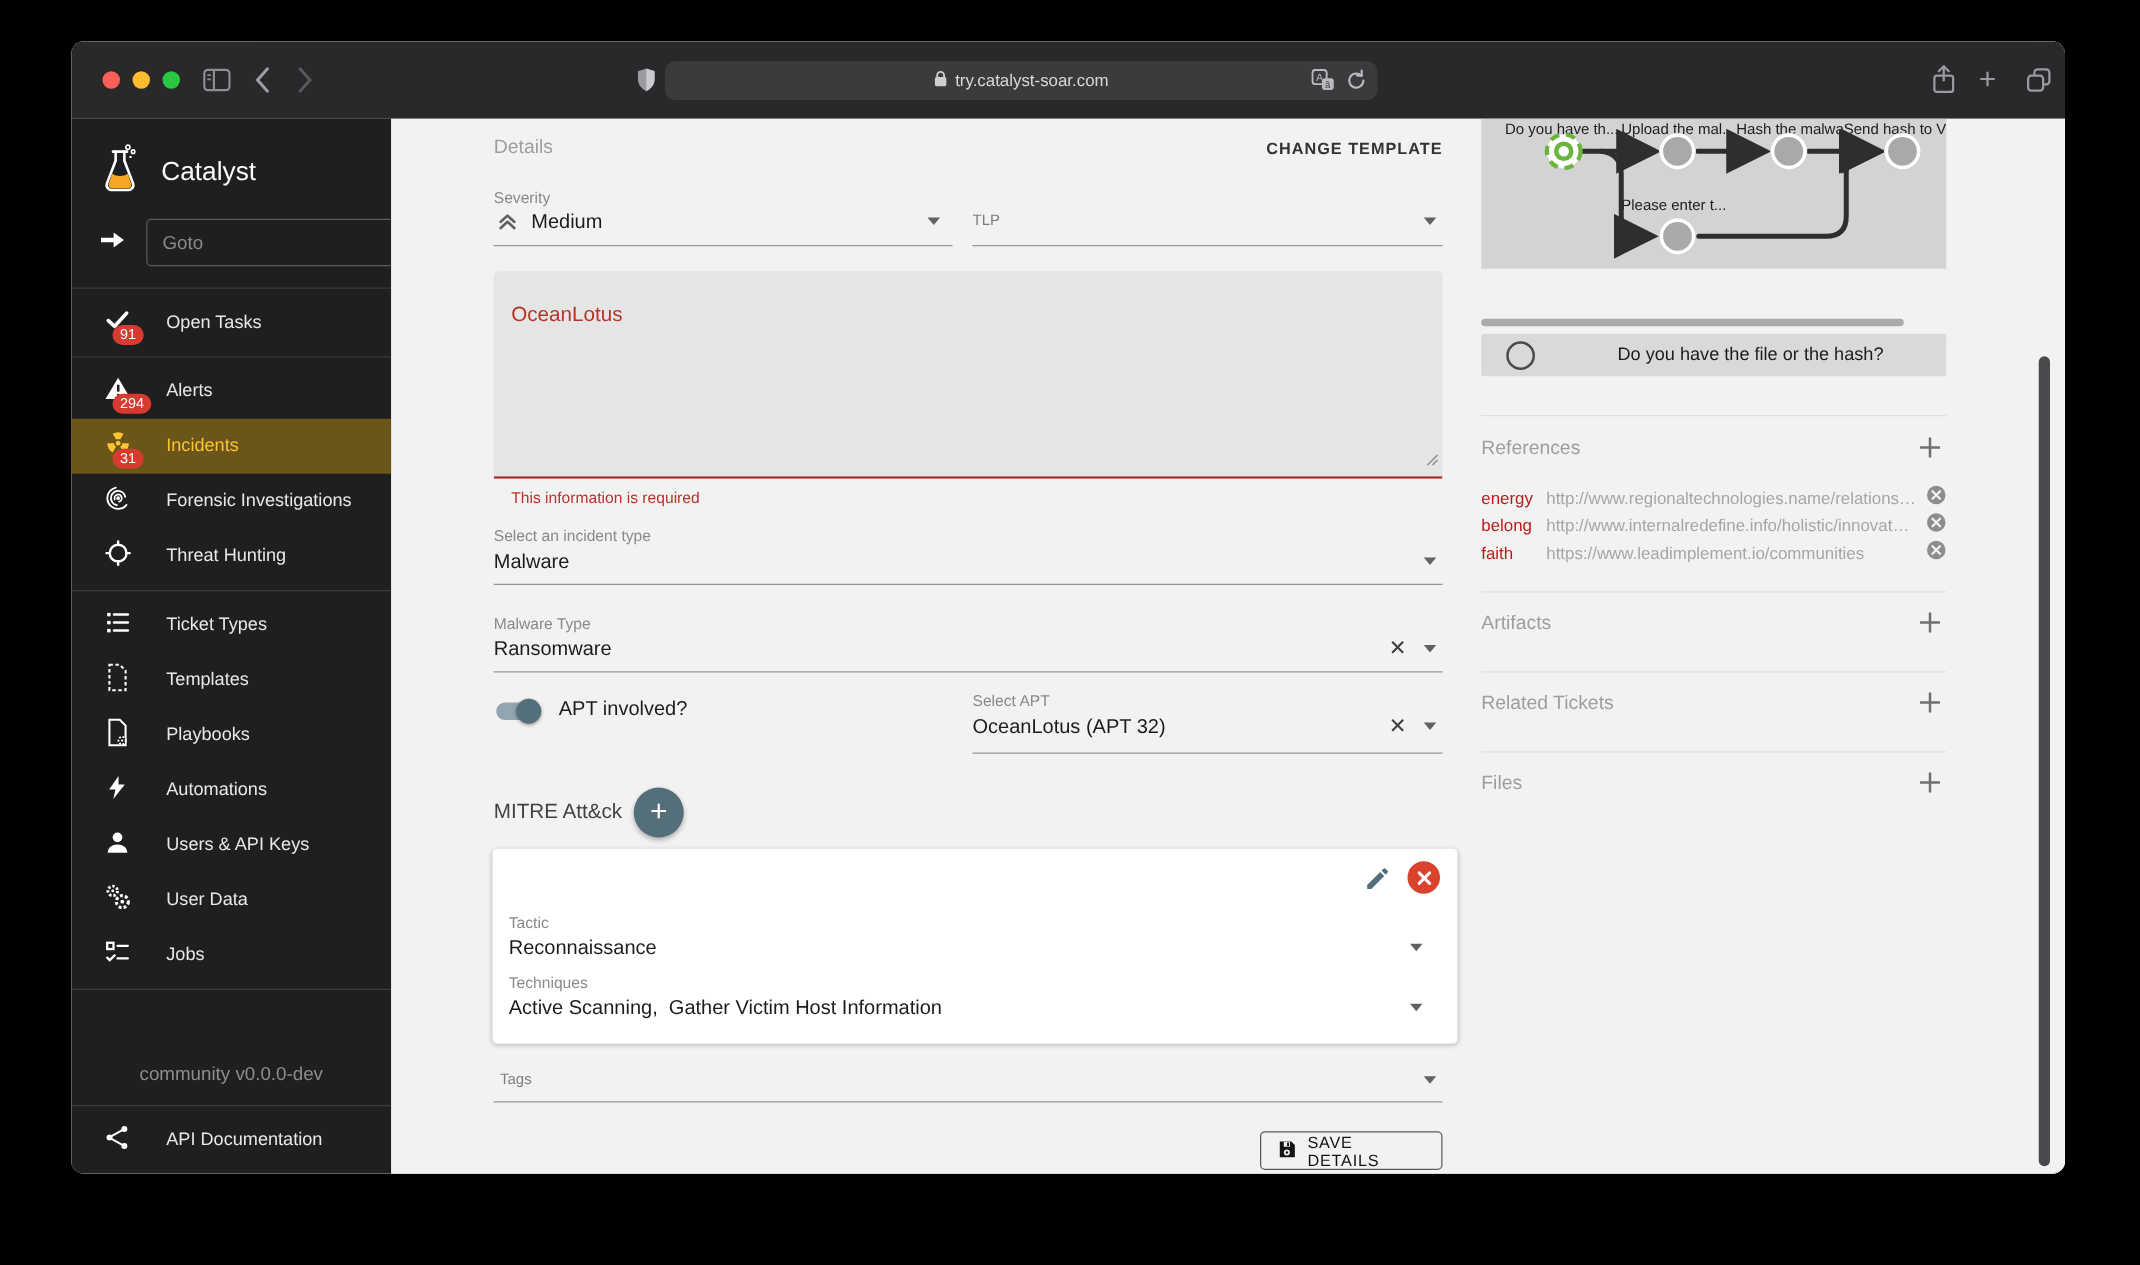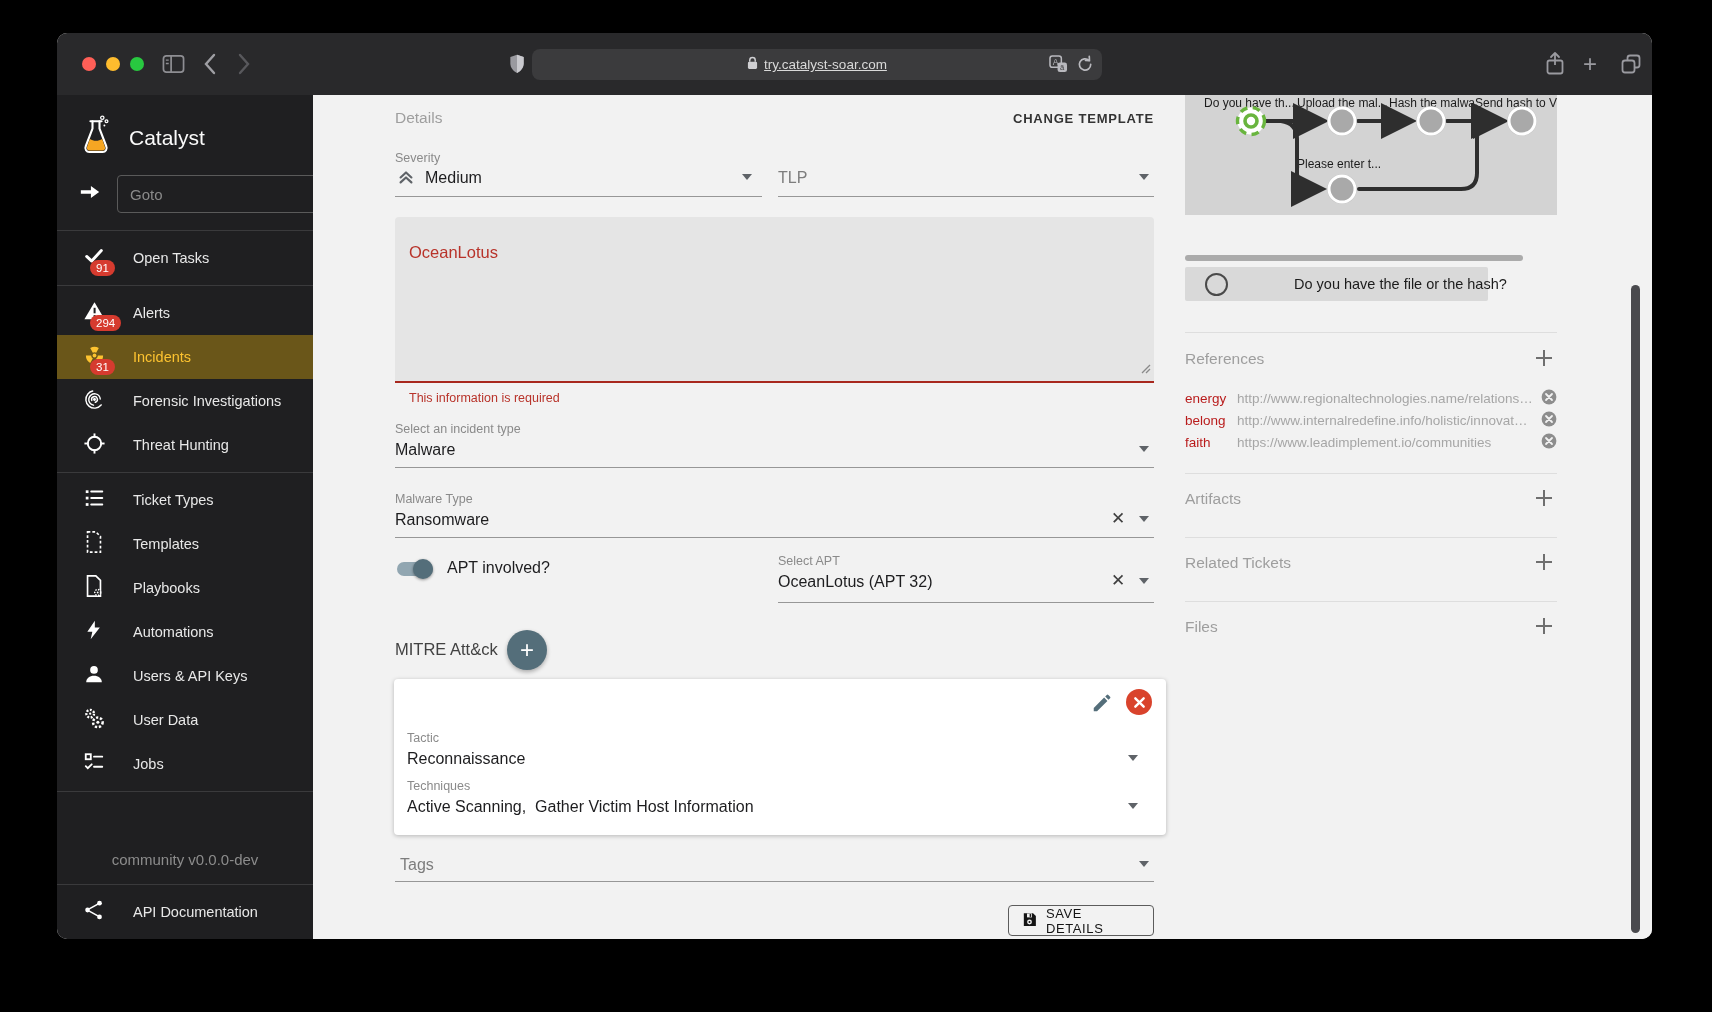--- a/index.html
+++ b/index.html
@@ -7,21 +7,21 @@
        font-family:"Liberation Sans",sans-serif;}
   .window{position:absolute;left:57px;top:33px;width:1595px;height:906px;
           border-radius:10px;overflow:hidden;background:#f2f2f2;}
   
   .titlebar{position:relative;height:62px;background:#29292b;}
   .tl-dots{position:absolute;left:25px;top:24px;display:flex;gap:10px;}
   .tl-dot{width:14px;height:14px;border-radius:50%;}
   .abs{position:absolute;}
   .urlbar{position:absolute;left:475px;top:16px;width:570px;height:31px;border-radius:8px;
           background:#3b3b3d;display:flex;align-items:center;justify-content:center;gap:6px;
-          color:#d9d9d9;font-size:13.5px;text-decoration:underline;}
+          color:#d9d9d9;font-size:13.5px;}
   .urlbar-right{position:absolute;right:8px;top:6px;display:flex;gap:9px;align-items:center;}
   
   .app{display:flex;height:844px;}
   .sidebar{width:256px;background:#1f1f21;color:#e8e8e8;display:flex;flex-direction:column;flex:none;}
   .side-logo{display:flex;align-items:center;gap:16px;padding:20px 4px 0 22px;height:46px;}
   .side-logo .name{font-size:21px;color:#fafafa;}
   .side-goto{display:flex;align-items:center;gap:16px;padding:14px 22px 12px 22px;}
   .goto-input{flex:1;height:36px;background:transparent;border:1px solid #5a5a5a;border-radius:4px;
               color:#f97316;font-size:15px;padding:0 12px;outline:none;font-family:"Liberation Sans",sans-serif;}
   .goto-input::placeholder{color:#8a8a8a;}
@@ -37,21 +37,21 @@
   .version{text-align:center;color:#8c8c8c;font-size:15px;margin-bottom:16px;}
   .api-row{height:54px;display:flex;align-items:center;gap:26px;padding-left:24px;border-top:1px solid #3a3a3c;cursor:pointer;}
   .api-row .lbl{font-size:14.5px;}
   
   .main{position:relative;flex:1;background:#f2f2f2;overflow:hidden;}
   .form-col{position:absolute;left:82px;top:0;width:759px;height:844px;}
   .right-col{position:absolute;left:872px;top:0;width:372px;height:844px;}
   .gray-lab{color:#9e9e9e;font-size:15.5px;}
   .small-lab{color:#8a8a8a;font-size:12.5px;}
   .value16{color:#1d1d1f;font-size:16px;}
-  .ph16{color:#7d7d7d;font-size:16px;}
+  .ph16{color:#7d7d7d;font-size:12px;}
   .underline{position:absolute;height:1px;background:#979797;}
   .dd-arrow{position:absolute;width:0;height:0;border-left:5.5px solid transparent;
             border-right:5.5px solid transparent;border-top:6px solid #5f6368;}
   .clear-x{position:absolute;font-size:17px;color:#3f3f3f;line-height:17px;cursor:pointer;}
   .desc-box{position:absolute;left:0;top:122px;width:759px;height:164px;background:#e5e5e5;
             border-radius:4px 4px 0 0;border-bottom:2px solid #a8281e;}
   .desc-label{position:absolute;left:14px;top:26px;font-size:16.5px;color:#b8332a;}
   .err-text{position:absolute;left:14px;top:296px;font-size:12.5px;color:#b8332a;}
   .mitre-card{position:absolute;left:-1px;top:584px;width:772px;height:156px;background:#fff;
               border-radius:4px;box-shadow:0 1px 4px rgba(0,0,0,.25);}
@@ -62,21 +62,21 @@
            background:#d9432c;display:flex;align-items:center;justify-content:center;cursor:pointer;}
   .save-btn{position:absolute;left:613px;top:810px;height:29px;border:1px solid #5c5c5c;border-radius:4px;
             display:flex;align-items:center;gap:8px;padding:0 12px;font-size:13px;letter-spacing:.6px;
             color:#141414;cursor:pointer;background:transparent;}
   .pre{white-space:pre;}
   
   .graph-panel{position:absolute;left:0;top:0;width:372px;height:120px;background:#d3d3d3;overflow:hidden;}
   .node-lab{position:absolute;top:1px;font-size:12px;color:#1c1c1c;white-space:nowrap;}
   .branch-lab{position:absolute;left:112px;top:62px;font-size:12px;color:#1c1c1c;white-space:nowrap;}
   .h-scroll{position:absolute;left:0;top:160px;width:338px;height:6px;border-radius:3px;background:#ababab;cursor:pointer;}
-  .task-row{position:absolute;left:0;top:172px;width:303px;height:34px;background:#d9d9d9;border-radius:2px;
+  .task-row{position:absolute;left:0;top:172px;width:372px;height:34px;background:#d9d9d9;border-radius:2px;
             display:flex;align-items:center;cursor:pointer;}
   .task-circle{width:19px;height:19px;border:2px solid #4a4a4a;border-radius:50%;margin-left:20px;flex:none;}
   .task-q{margin-left:66px;font-size:14.5px;color:#1c1c1c;white-space:nowrap;}
   .rdiv{position:absolute;left:0;width:372px;height:1px;background:#dedede;}
   .sec-head{position:absolute;left:0;font-size:15.5px;color:#9e9e9e;}
   .sec-plus{position:absolute;right:2px;cursor:pointer;}
   .ref-row{position:absolute;left:0;width:372px;height:21px;display:flex;align-items:center;gap:8px;}
   .ref-name{font-size:13.5px;color:#b91c1c;min-width:44px;}
   .ref-url{font-size:13.5px;color:#a6a6a6;flex:1;white-space:nowrap;overflow:hidden;text-overflow:ellipsis;}
   .v-scroll{position:absolute;left:1318px;top:190px;width:9px;height:648px;border-radius:5px;background:#4a4a4e;cursor:pointer;}

